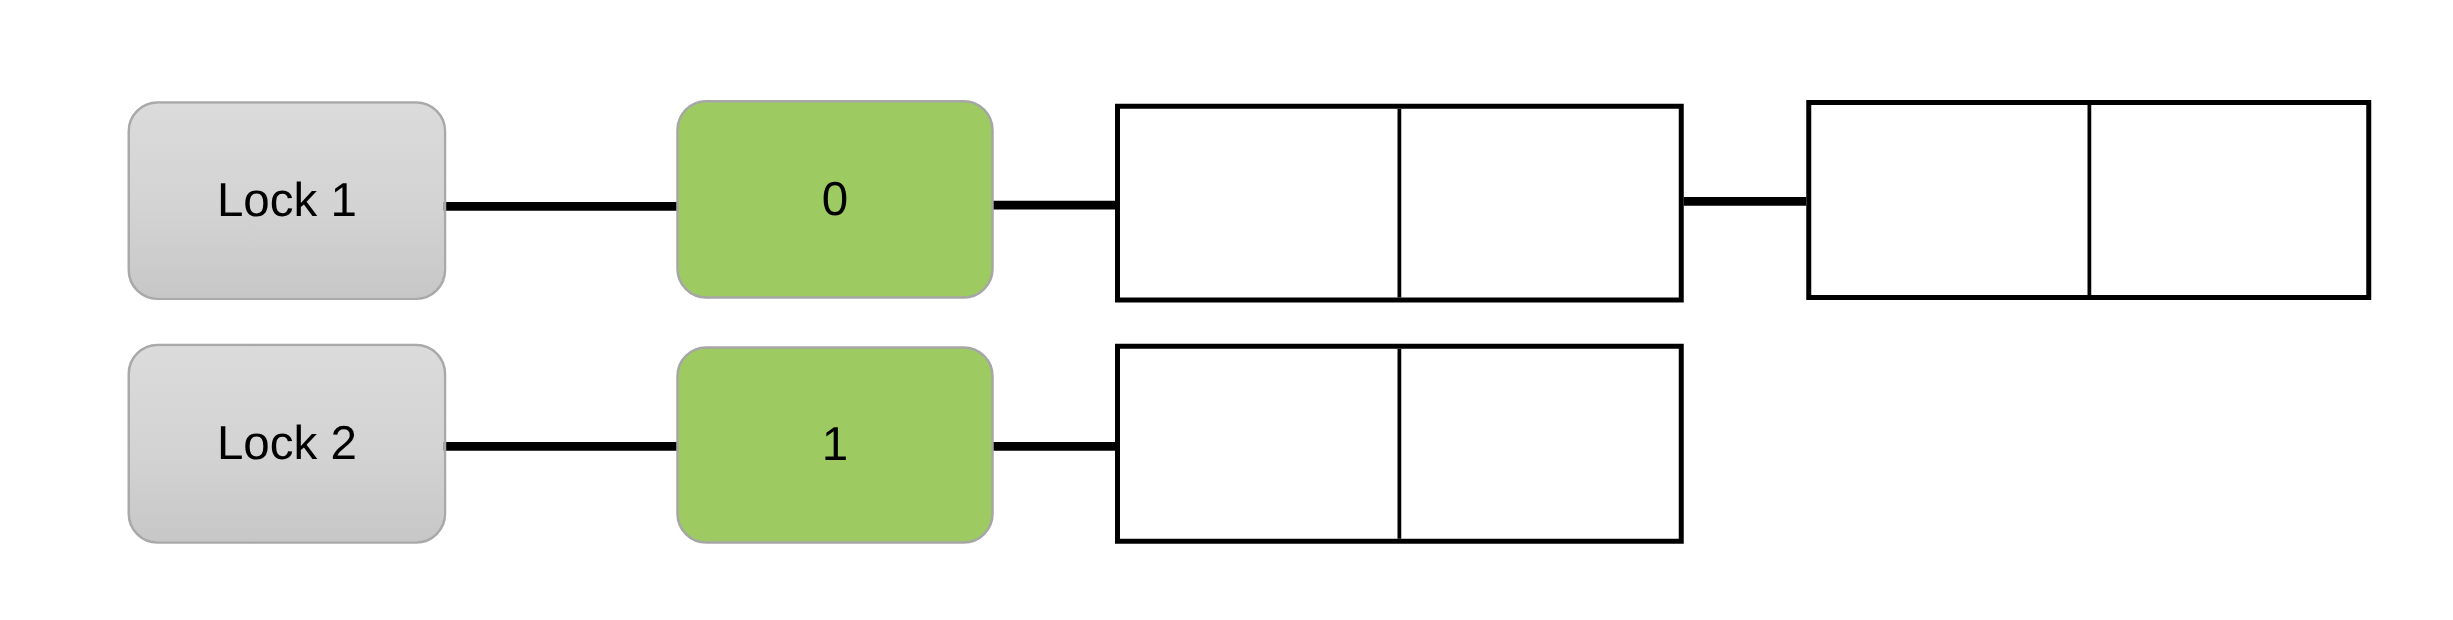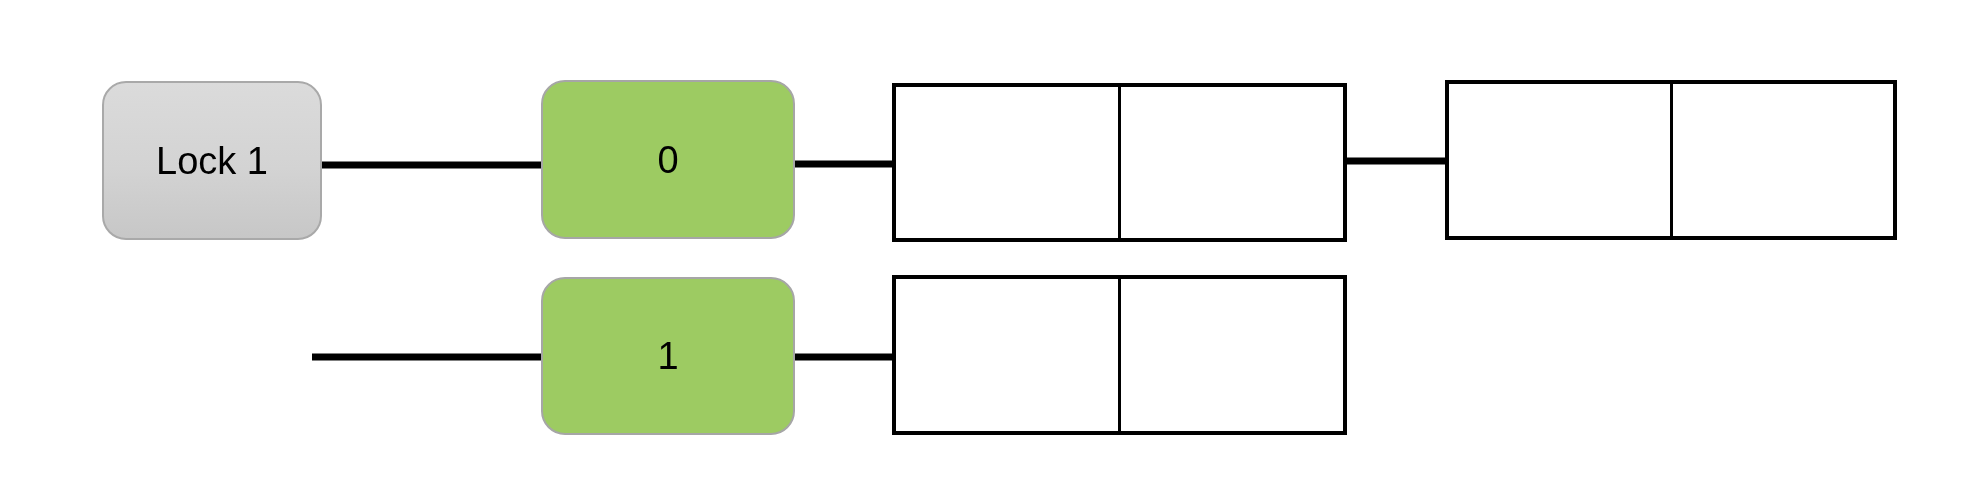--- a/index.html
+++ b/index.html
@@ -78,24 +78,27 @@
       <g>
         <line x1="312" y1="357" x2="568" y2="357" stroke="#000000" stroke-width="7"></line>
         <polygon points="586,357 564,345.5 564,368.5" fill="#000000"></polygon>
       </g>
       <g>
         <line x1="715" y1="357" x2="988" y2="357" stroke="#000000" stroke-width="7"></line>
         <polygon points="1006,357 984,345.5 984,368.5" fill="#000000"></polygon>
       </g>
     </svg>
 
-  <div class="box lock-box" style="left: 102px; top: 81px; width: 220px; height: 159px;">
+  <div class="box lock-box" style="left: 102px; top: 81px; width: 255px; height: 159px;">
     <span>Lock 1</span>
   </div>
 
+  <div class="box lock-box" style="left: 102px; top: 275px; width: 255px; height: 160px;">
+    <span>Lock 2</span>
+  </div>
 
   <div class="box counter-box" style="left: 541px; top: 80px; width: 254px; height: 159px;">
     <span>0</span>
   </div>
 
   <div class="box counter-box" style="left: 541px; top: 277px; width: 254px; height: 158px;">
     <span>1</span>
   </div>
 
   <div class="box node-box" style="left: 892px; top: 83px; width: 455px; height: 159px;">

